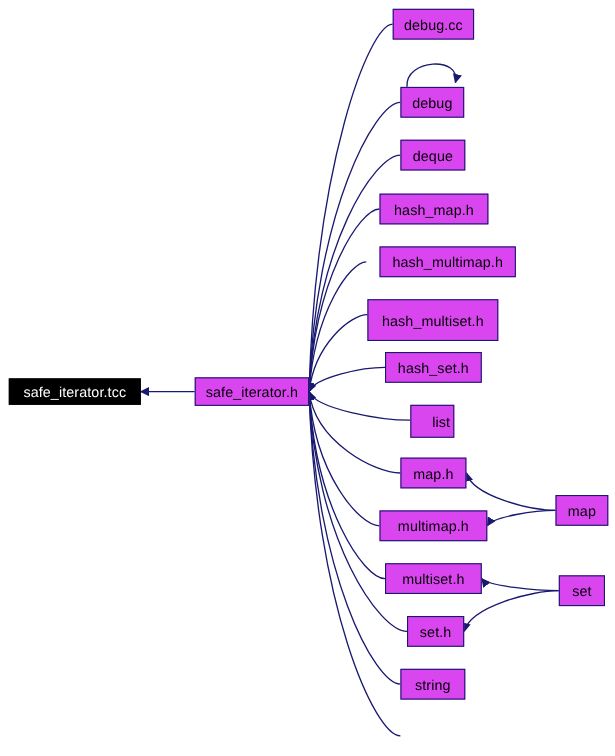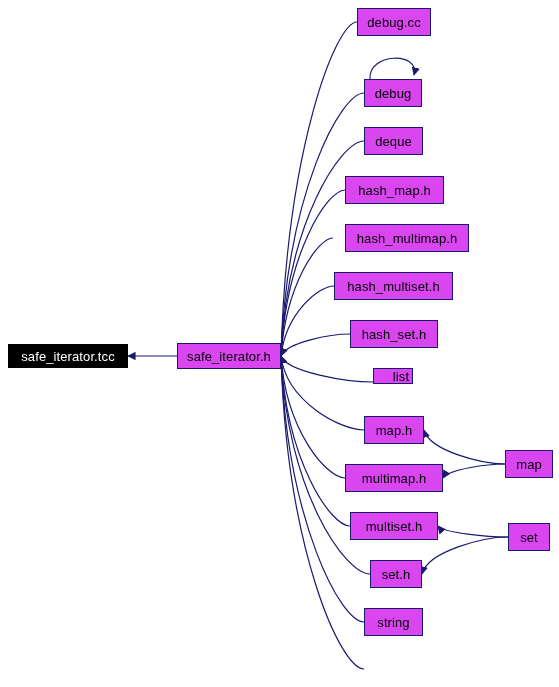--- a/index.html
+++ b/index.html
@@ -96,27 +96,27 @@
       </div>
       <div class="node" style="left: 364px; top: 127px; width: 59px; height: 28px;">
         <span>deque</span>
       </div>
       <div class="node" style="left: 345px; top: 176px; width: 99px; height: 28px;">
         <span>hash_map.h</span>
       </div>
       <div class="node" style="left: 333px; top: 224px; width: 124px; height: 28px; margin-left: 12px;">
         <span>hash_multimap.h</span>
       </div>
-      <div class="node" style="left: 334px; top: 272px; width: 119px; height: 28px;">
+      <div class="node" style="left: 334px; top: 272px; width: 119px; height: 38px;">
         <span>hash_multiset.h</span>
       </div>
       <div class="node" style="left: 350px; top: 320px; width: 88px; height: 28px;">
         <span>hash_set.h</span>
       </div>
-      <div class="node" style="left: 373px; top: 368px; width: 40px; height: 16px; padding-left: 16px;">
+      <div class="node" style="left: 373px; top: 368px; width: 40px; height: 30px; padding-left: 16px;">
         <span>list</span>
       </div>
       <div class="node" style="left: 364px; top: 416px; width: 60px; height: 28px;">
         <span>map.h</span>
       </div>
       <div class="node" style="left: 345px; top: 464px; width: 98px; height: 28px;">
         <span>multimap.h</span>
       </div>
       <div class="node" style="left: 350px; top: 512px; width: 88px; height: 28px; justify-content: center;">
         <span>multiset.h</span>

